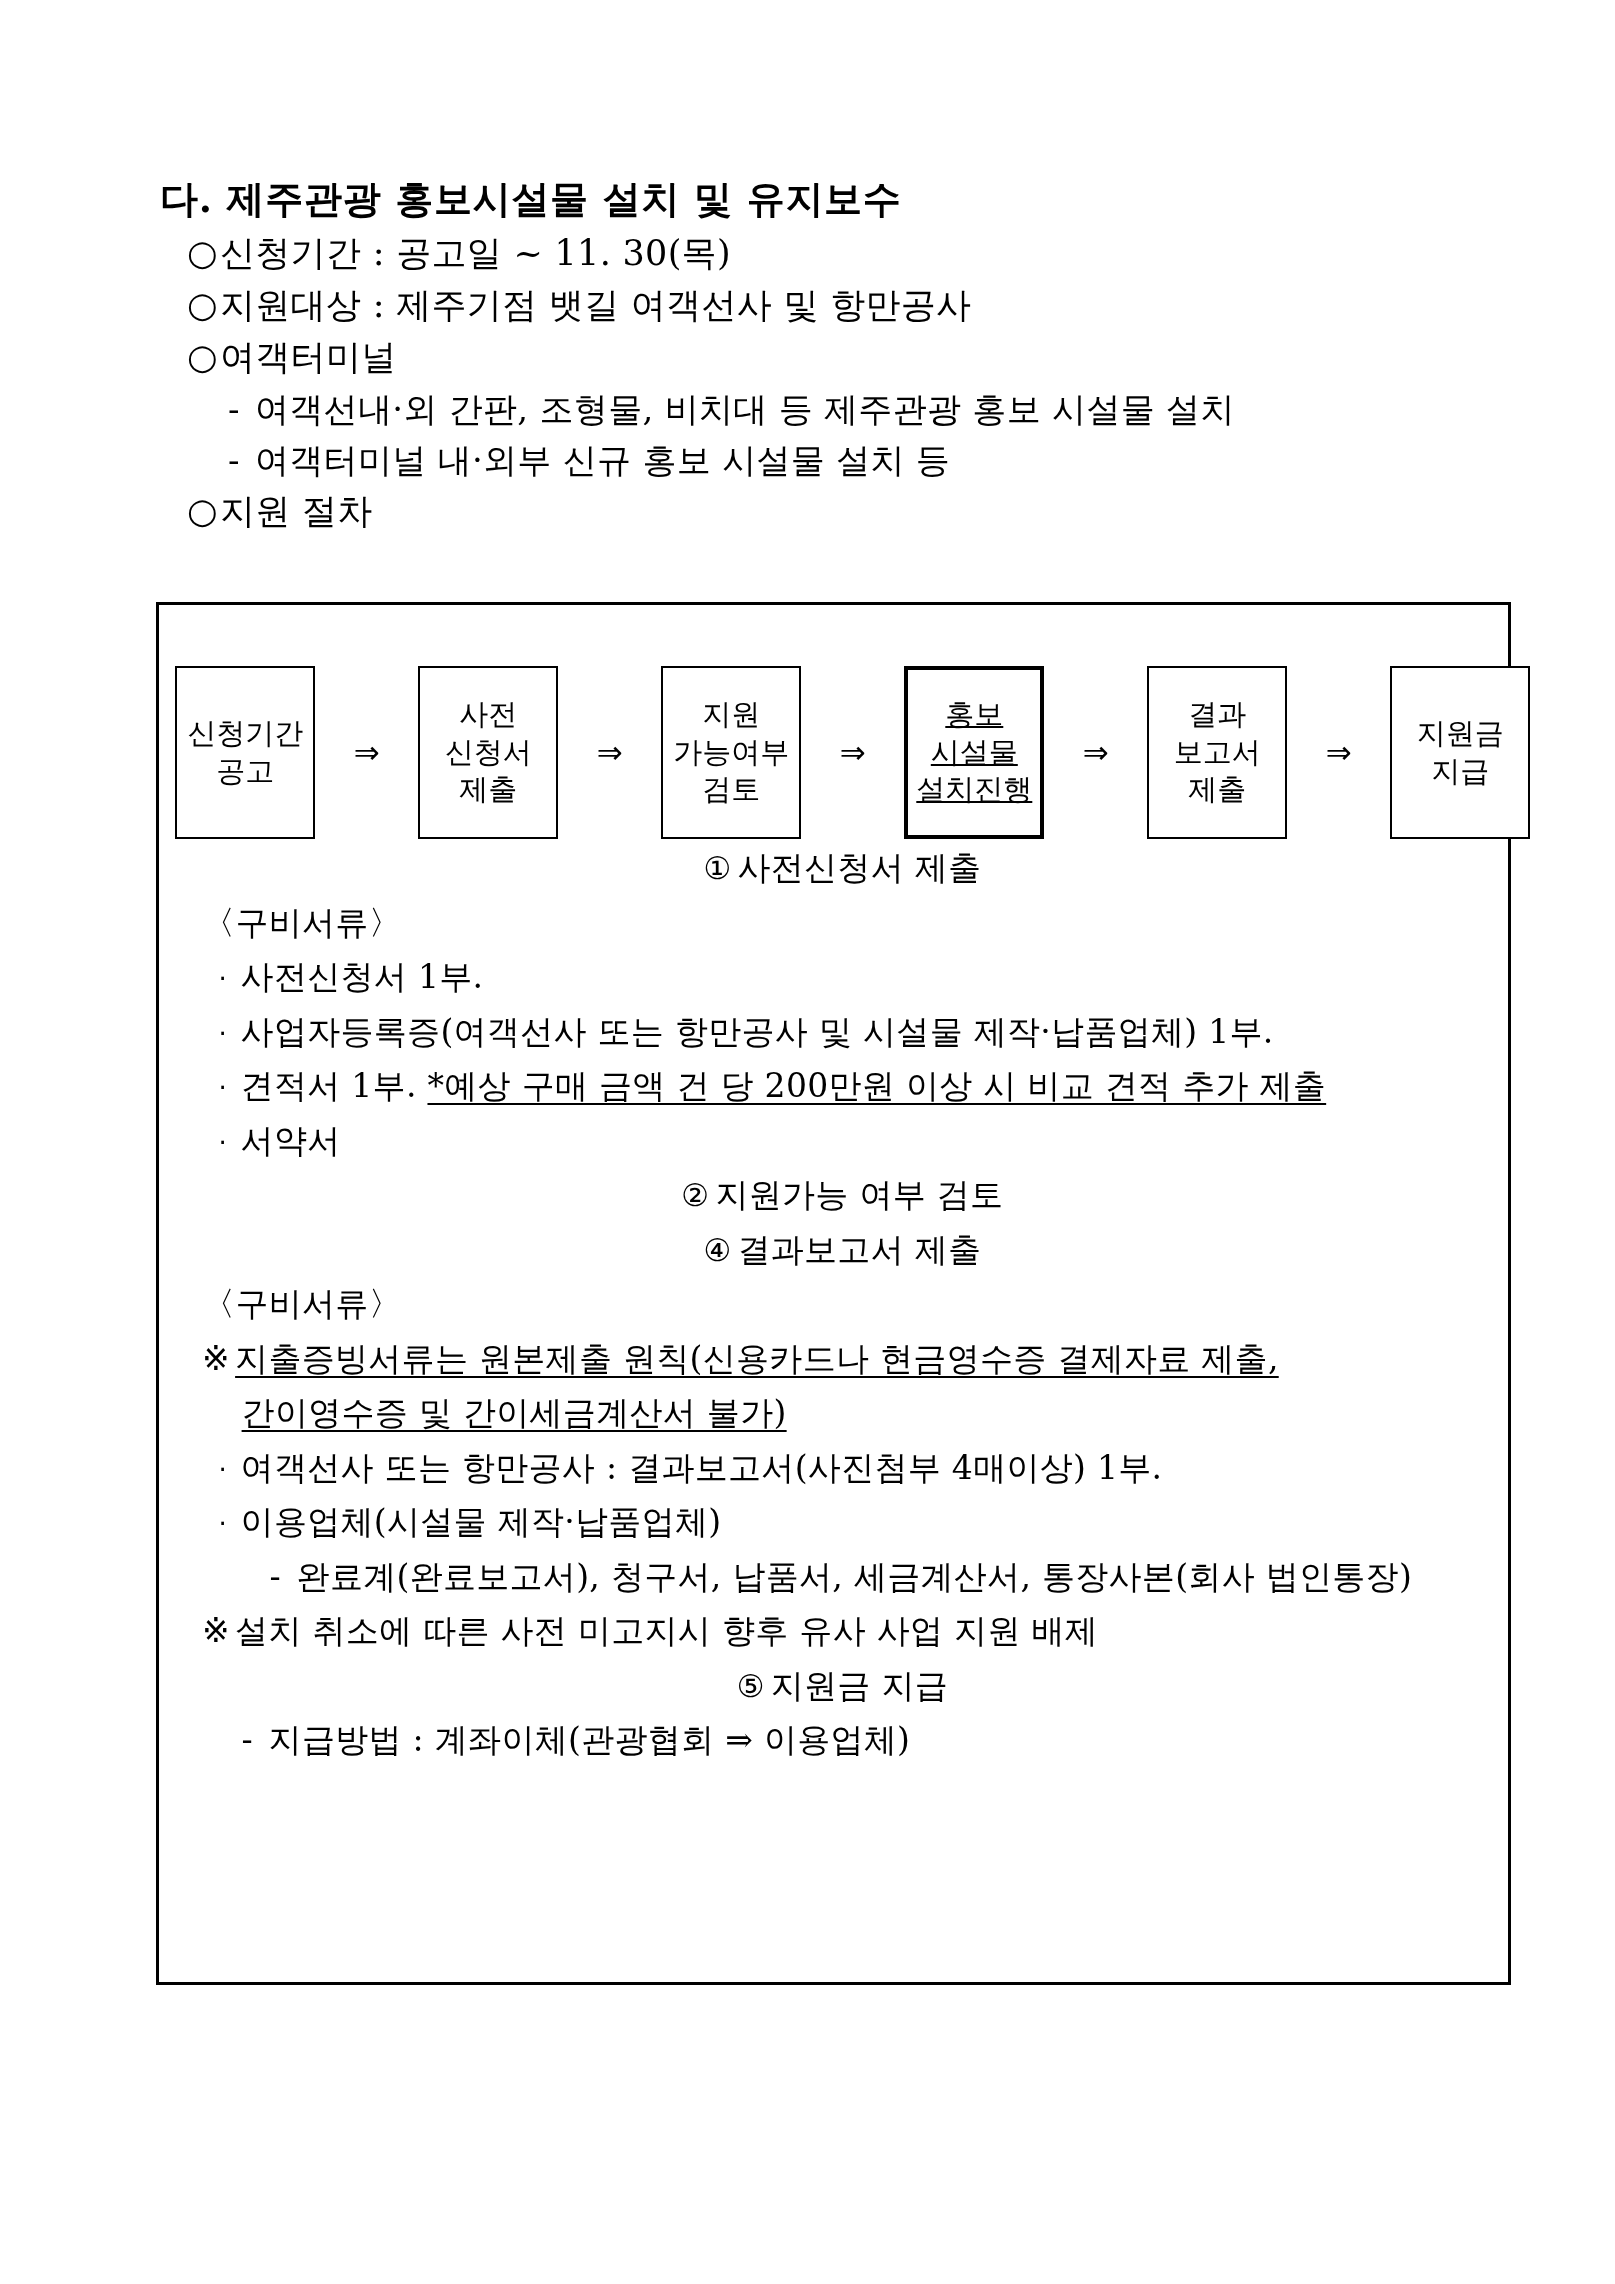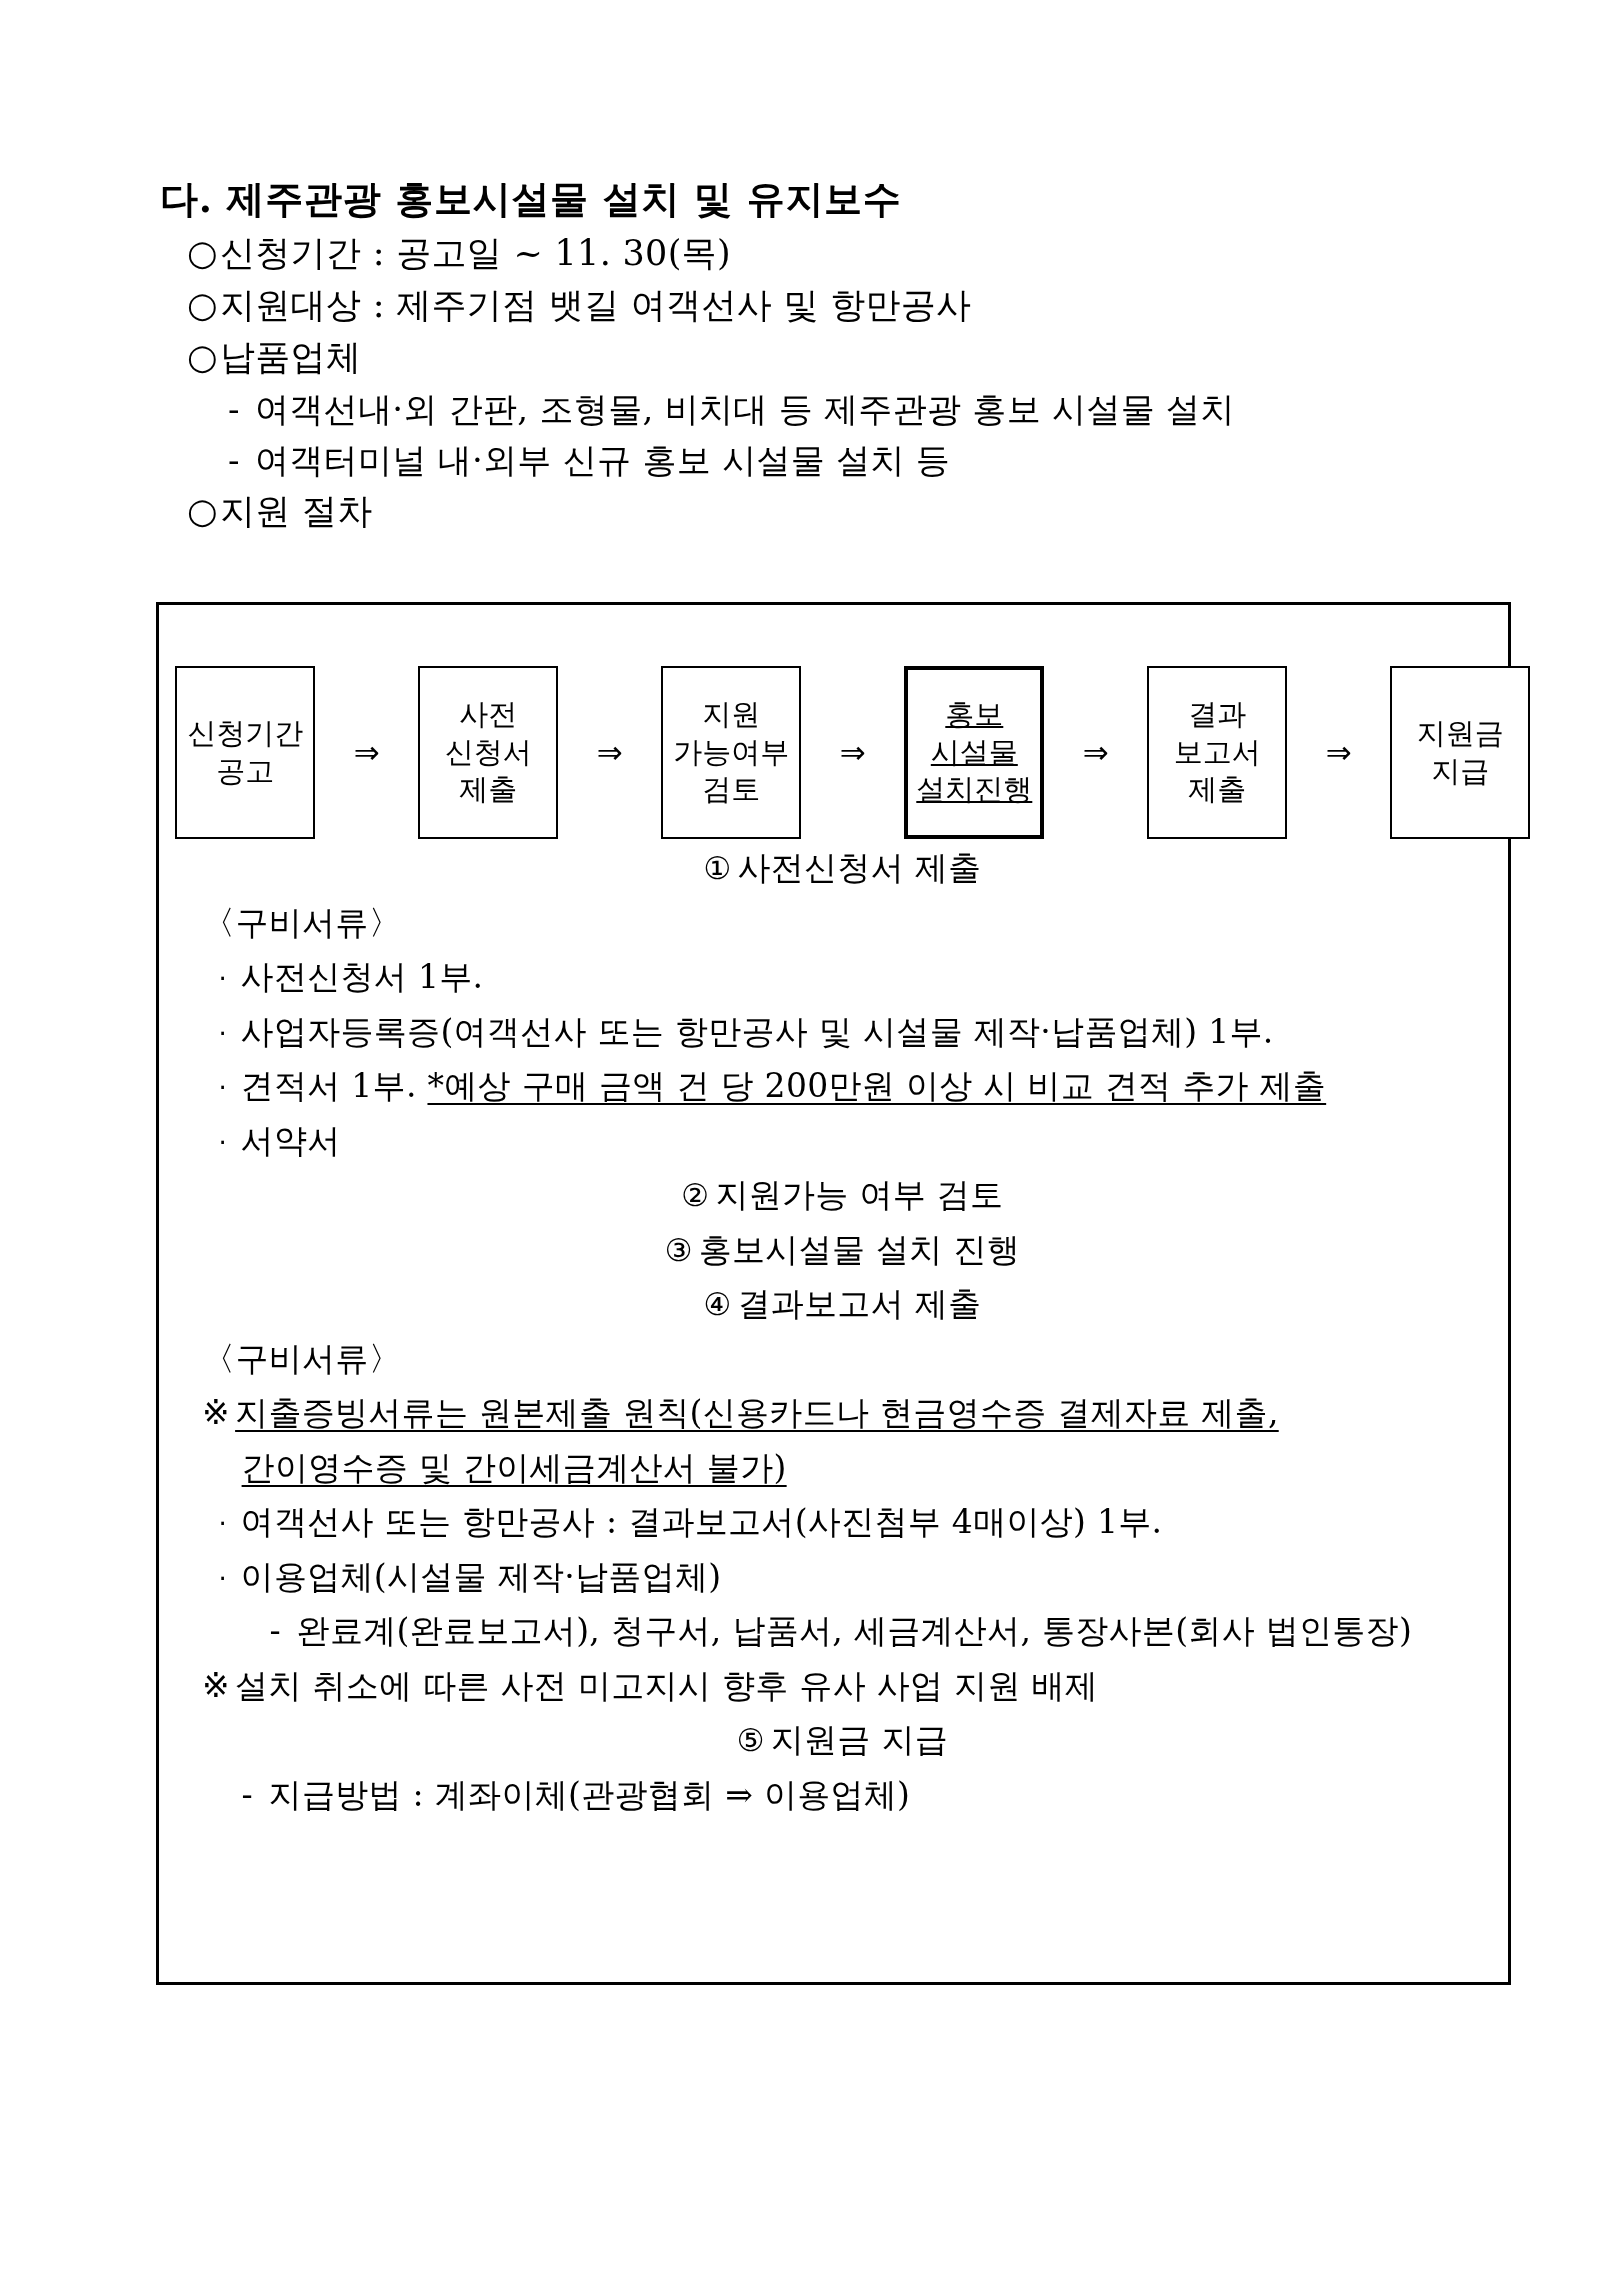--- a/index.html
+++ b/index.html
@@ -171,21 +171,21 @@
 
     <div class="bullet-o">
       <span class="mark">○</span><span>신청기간 : 공고일 ~ 11. 30(목)</span>
     </div>
 
     <div class="bullet-o">
       <span class="mark">○</span><span>지원대상 : 제주기점 뱃길 여객선사 및 항만공사</span>
     </div>
 
     <div class="bullet-o">
-      <span class="mark">○</span><span>납품업체</span>
+      <span class="mark">○</span><span>여객터미널</span>
     </div>
 
     <div class="bullet-dash">
       <span class="dash">-</span><span>여객선내·외 간판, 조형물, 비치대 등 제주관광 홍보 시설물 설치</span>
     </div>
 
     <div class="bullet-dash">
       <span class="dash">-</span><span>여객터미널 내·외부 신규 홍보 시설물 설치 등</span>
     </div>
 
@@ -263,23 +263,20 @@
       </div>
 
       <div class="li lvl-2">
         <span class="dot">·</span><span>서약서</span>
       </div>
 
       <div class="li lvl-0">
         <span class="num">②</span><span>지원가능 여부 검토</span>
       </div>
 
-      <div class="li lvl-0">
-        <span class="num">③</span><span>홍보시설물 설치 진행</span>
-      </div>
 
       <div class="li lvl-0">
         <span class="num">④</span><span>결과보고서 제출</span>
       </div>
 
       <div class="li lvl-1">
         <span>〈구비서류〉</span>
       </div>
 
       <div class="li lvl-1">

